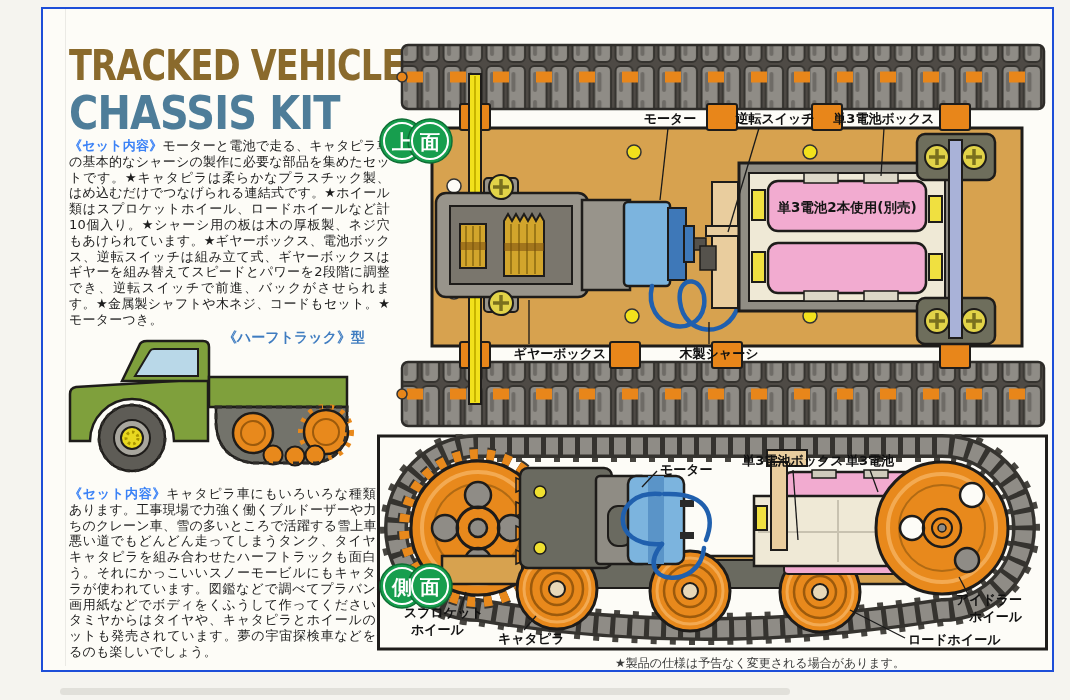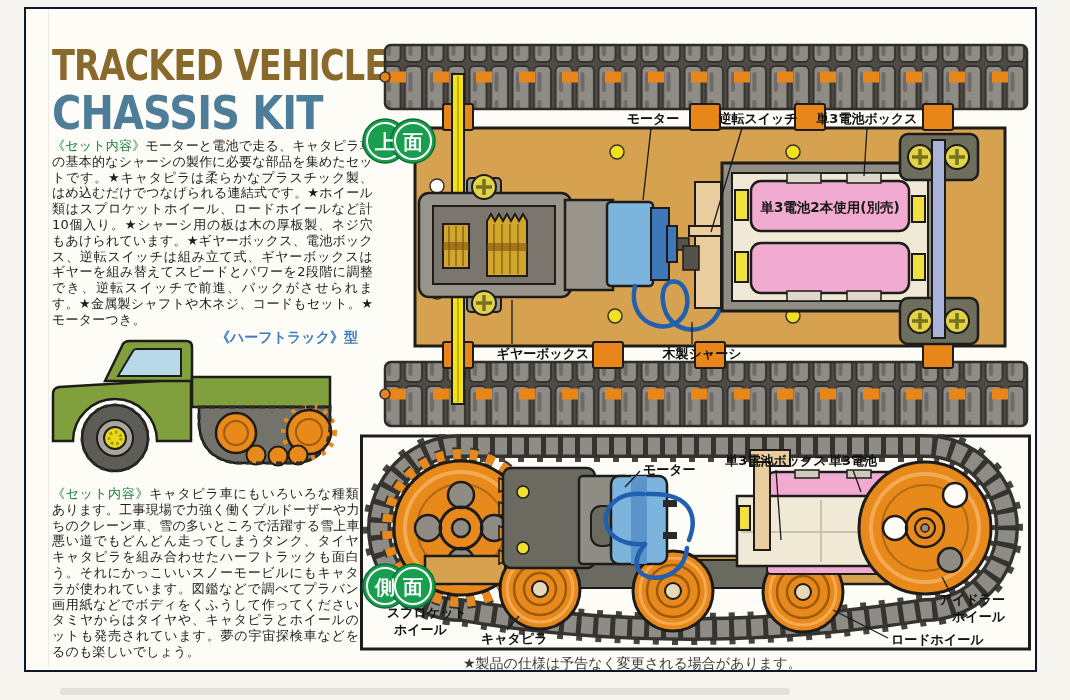--- a/index.html
+++ b/index.html
@@ -1,30 +1,30 @@
 <!DOCTYPE html>
 <html><head>
 <meta charset="utf-8">
 <style>
   html,body{margin:0;padding:0}
   body{width:1070px;height:700px;position:relative;background:#f5f4ef;overflow:hidden;
        font-family:"DejaVu Sans",sans-serif;color:#222}
-  .sheet{position:absolute;left:24px;top:7px;width:1009px;height:661px;background:#fdfcf7;
-         border:2px solid #0f172a}
+  .sheet{position:absolute;left:41px;top:7px;width:1009px;height:661px;background:#fdfcf7;
+         border:2px solid #1d4ed8}
   .crease{position:absolute;left:22px;top:0;width:1px;height:657px;background:rgba(0,0,0,.07)}
   .title{position:absolute;left:26px;top:36px;line-height:1}
   .title .l1{font-size:42px;font-weight:bold;color:#8a6a2c;transform:scaleX(.8);transform-origin:0 0;letter-spacing:-1px;white-space:nowrap}
   .title .l2{font-size:47px;font-weight:bold;color:#4e7d99;transform:scaleX(.85);transform-origin:0 0;letter-spacing:-1px;margin-top:2px;white-space:nowrap}
   .para{position:absolute;left:26px;width:321px;font-size:13px;line-height:15.8px;
         text-align:justify;letter-spacing:.2px;color:#1d1d1d}
-  .para .hdr{color:#15803d;font-weight:normal}
-  .ht-label{position:absolute;left:180px;top:320px;width:162px;text-align:center;
+  .para .hdr{color:#3b82f6;font-weight:bold}
+  .ht-label{position:absolute;left:180px;top:320px;width:162px;text-align:left;
             font-size:14px;font-weight:bold;color:#3f7cc0;white-space:nowrap}
-  .footnote{position:absolute;right:12px;top:646px;width:560px;text-align:left;
-            font-size:14px;color:#3a3a3a}
+  .footnote{position:absolute;right:12px;top:646px;width:560px;text-align:center;
+            font-size:12px;color:#3a3a3a}
   .lbl{font:bold 13px "DejaVu Sans",sans-serif;fill:#111}
   .bnote{font:bold 13.5px "DejaVu Sans",sans-serif;fill:#151515}
   .badgechar{font:bold 20px "DejaVu Sans",sans-serif;fill:#fff}
   .leader{stroke:#1a1a1a;stroke-width:1.3;fill:none}
   svg{position:absolute}
   .edge-smudge{position:absolute;left:60px;top:688px;width:730px;height:7px;
                background:#c9c8c2;opacity:.45;border-radius:4px}
 </style>
 </head>
 <body>

